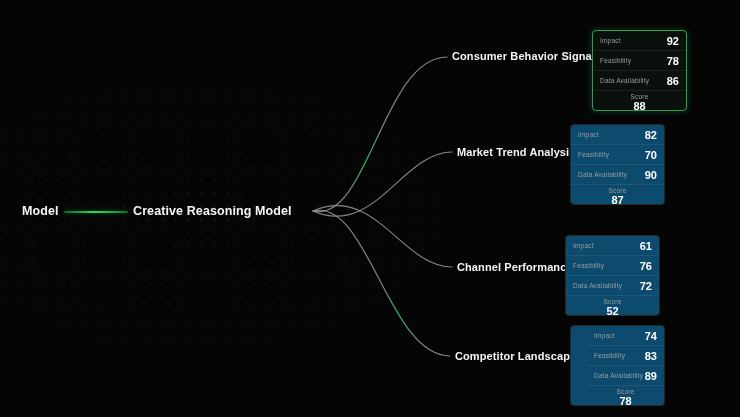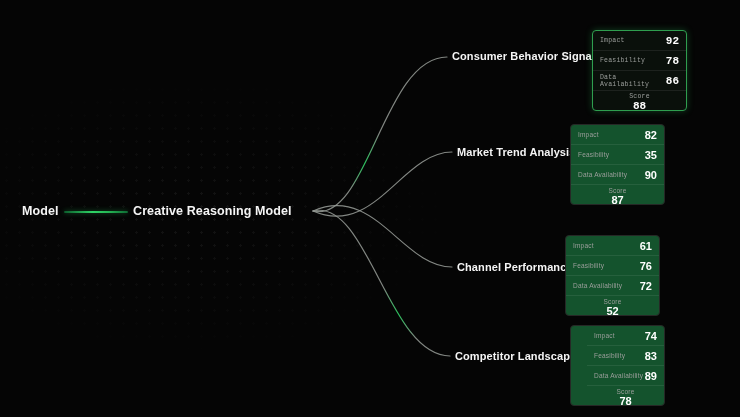--- a/index.html
+++ b/index.html
@@ -46,21 +46,21 @@
   }
   svg.links {
     position: absolute;
     left: 0; top: 0;
     width: 740px; height: 417px;
     pointer-events: none;
   }
   .metric-card {
     position: absolute;
     width: 95px;
-    background: #14532d;
+    background: #0c4a6e;
     border: 1px solid #262826;
     border-radius: 4px;
     box-sizing: border-box;
   }
   .metric-card.highlighted {
     border-color: #2f9e4f;
     box-shadow: 0 0 7px rgba(47,213,102,0.28);
     background: #0a100b;
   }
   .metric-row {
@@ -113,21 +113,21 @@
     <path d="M313,211 C 368,198 388,356 450,356" fill="none" stroke="url(#g4)" stroke-width="1.2" stroke-linecap="round" opacity="0.9"></path>
   </svg>
 
   <div class="node-label root-label" style="left:22px; top:204px;">Model</div>
 
   <div class="intent-link"></div>
 
   <div class="node-label model-label" style="left:133px; top:204px;">Creative Reasoning Model</div>
 
   <div class="node-label branch-label" style="left:452px; top:50px;">Consumer Behavior Signals</div>
-  <div class="metric-card highlighted" style="left:592px; top:30px;font-family:Liberation Mono, monospace;">
+  <div class="metric-card highlighted" style="left:592px; top:30px;">
     <div class="metric-row">
       <span class="metric-name">Impact</span>
       <span class="metric-value">92</span>
     </div>
     <div class="metric-row">
       <span class="metric-name">Feasibility</span>
       <span class="metric-value">78</span>
     </div>
     <div class="metric-row">
       <span class="metric-name">Data Availability</span>
@@ -140,21 +140,21 @@
   </div>
 
   <div class="node-label branch-label" style="left:457px; top:146px;">Market Trend Analysis</div>
   <div class="metric-card" style="left:570px; top:124px;">
     <div class="metric-row">
       <span class="metric-name">Impact</span>
       <span class="metric-value">82</span>
     </div>
     <div class="metric-row">
       <span class="metric-name">Feasibility</span>
-      <span class="metric-value">35</span>
+      <span class="metric-value">70</span>
     </div>
     <div class="metric-row">
       <span class="metric-name">Data Availability</span>
       <span class="metric-value">90</span>
     </div>
     <div class="metric-row">
       <span class="metric-name">Score</span>
       <span class="metric-value">87</span>
     </div>
   </div>

